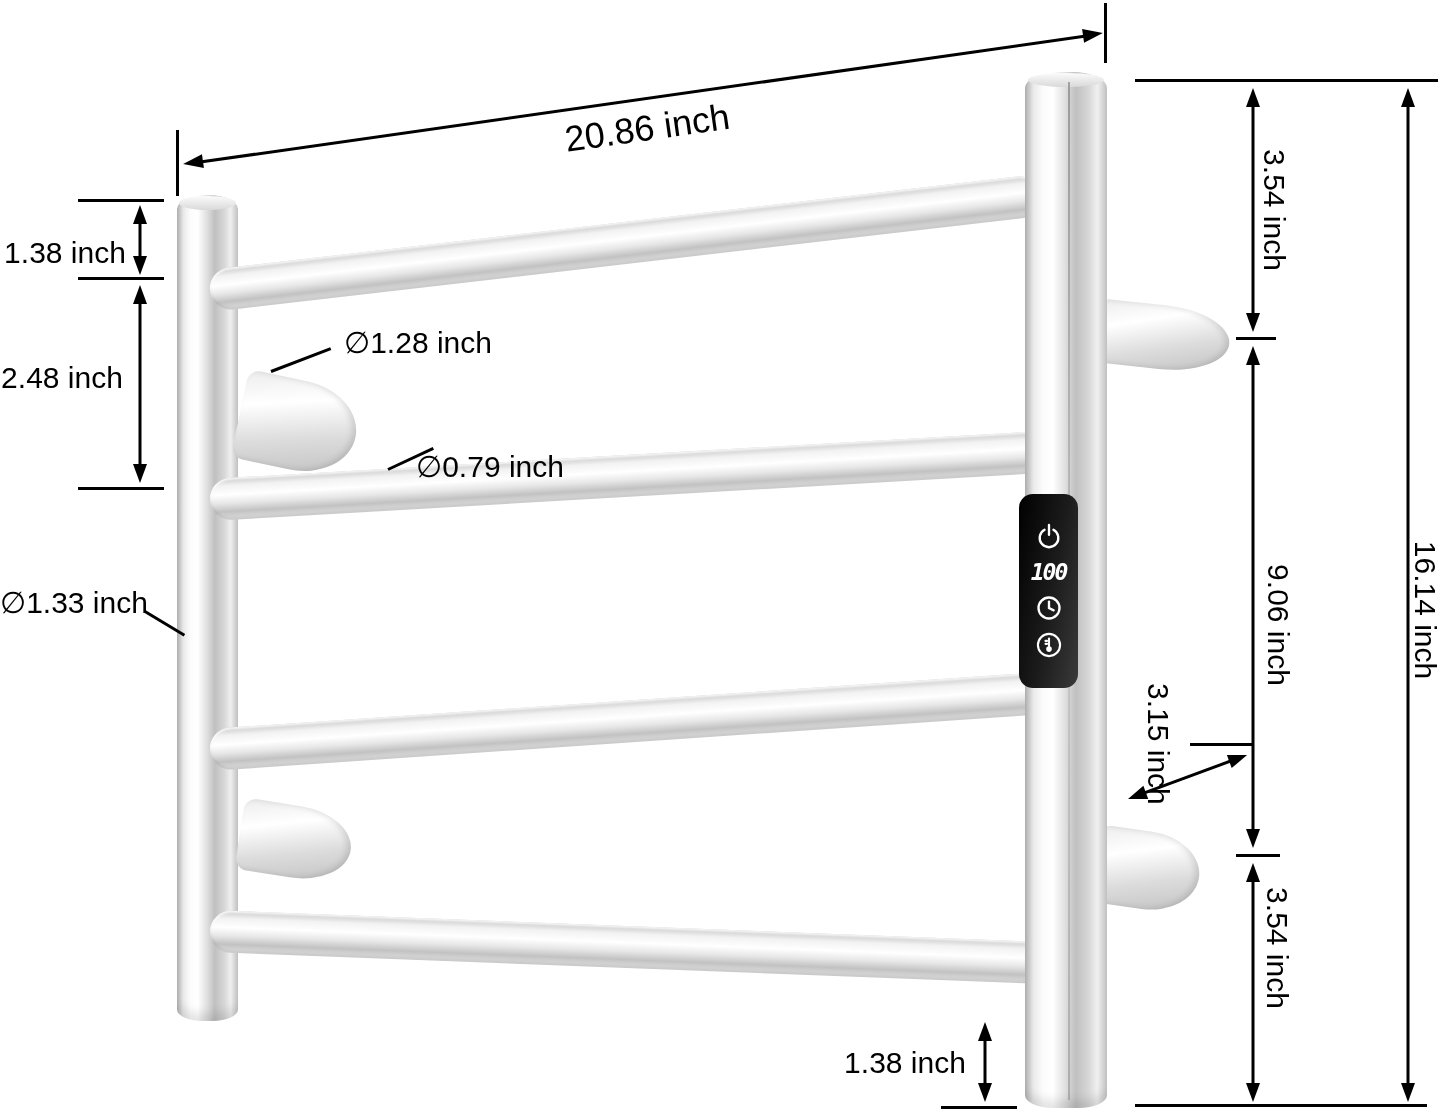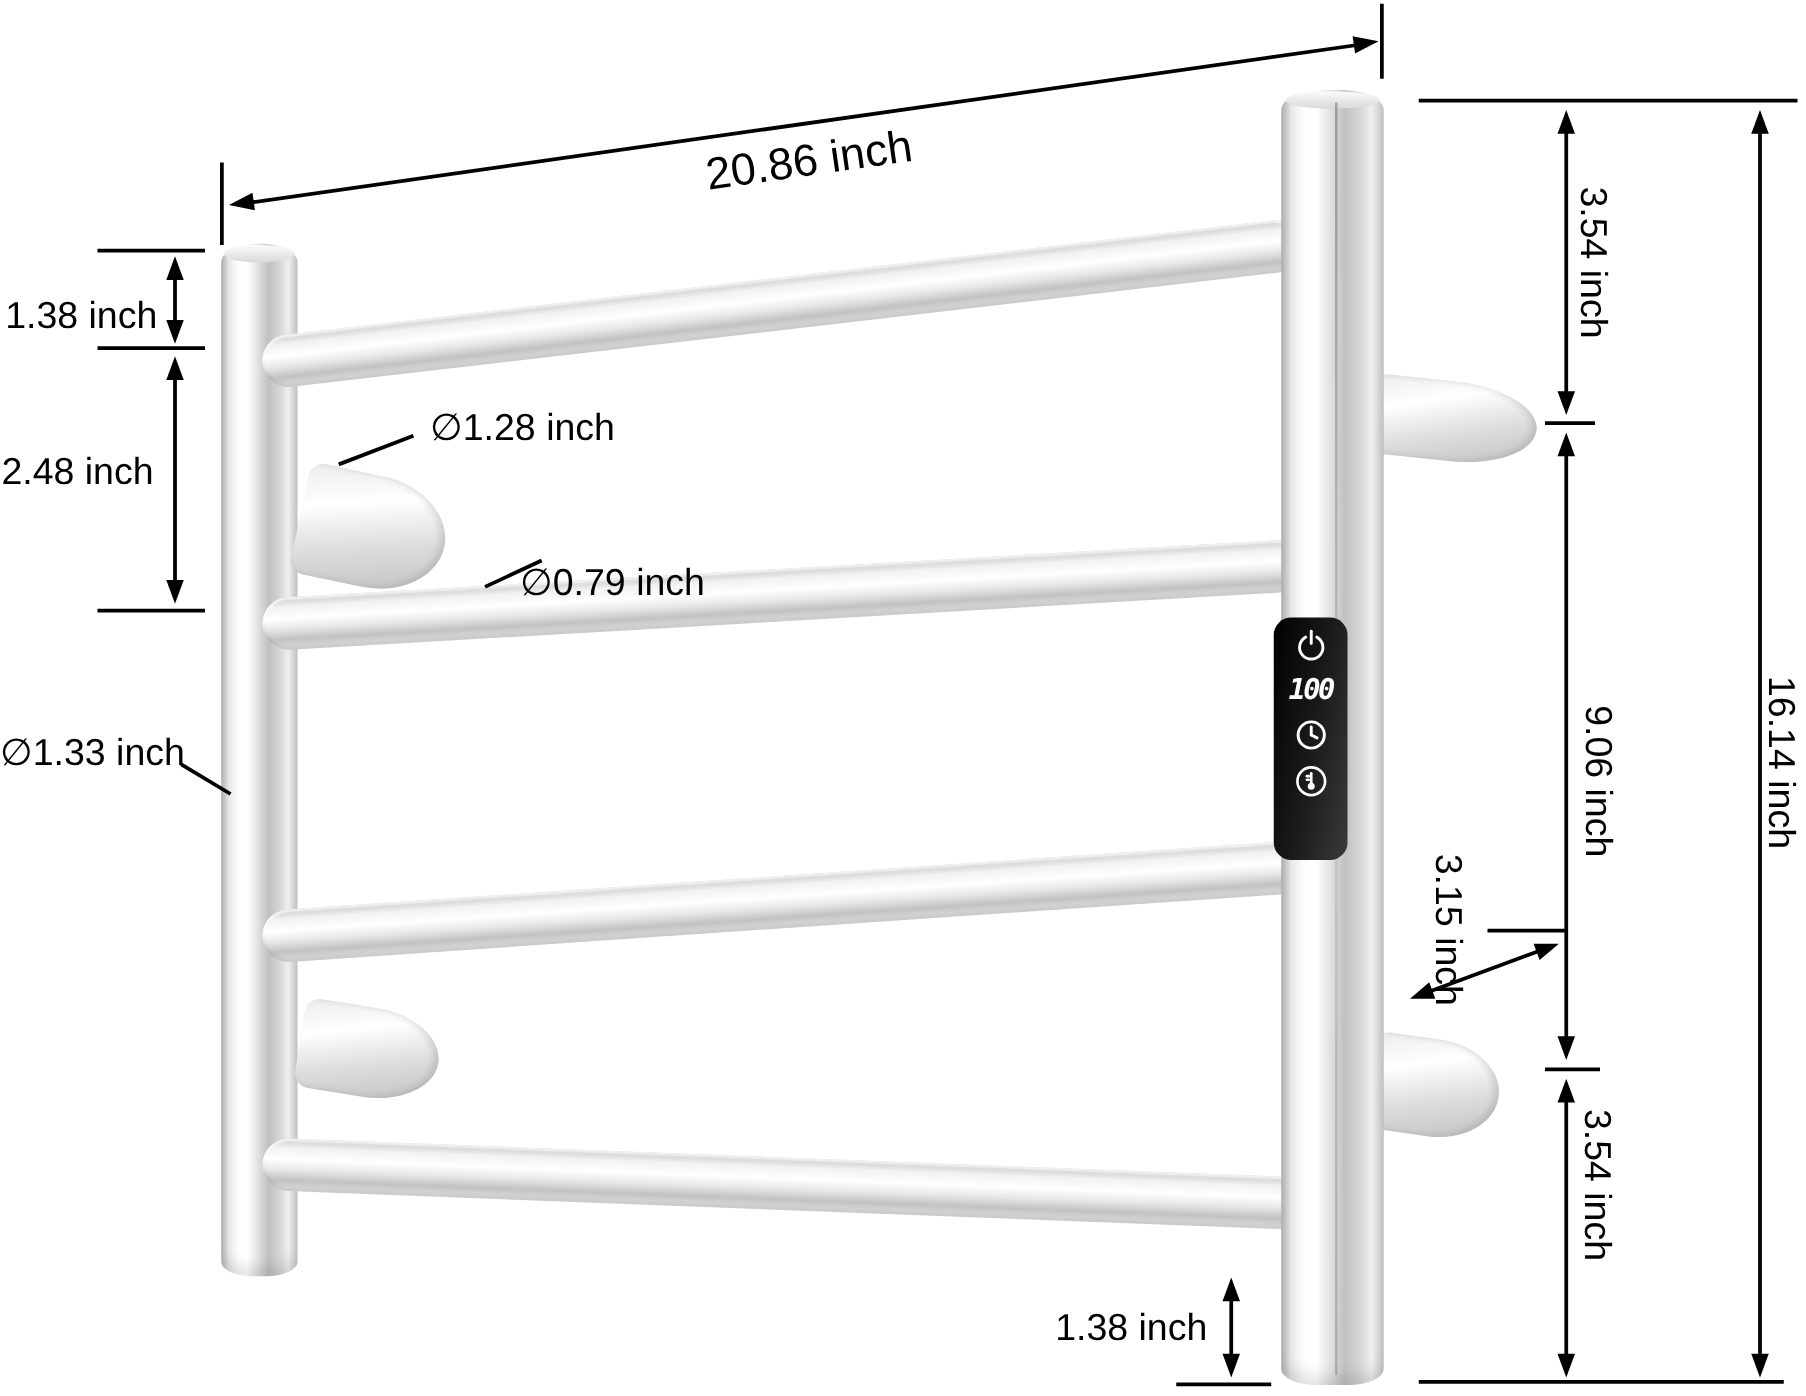--- a/index.html
+++ b/index.html
@@ -33,21 +33,21 @@
     background:linear-gradient(165deg,#ececec 0%,#ffffff 30%,#dcdcdc 62%,#bfbfbf 100%);
     border-radius:12px 50% 50% 12px / 12px 50% 50% 12px;
     transform-origin:left center;
     box-shadow:inset -4px 0 6px rgba(0,0,0,.12);
   }
   
   #panel{
     position:absolute;left:1019px;top:494px;width:59px;height:194px;z-index:6;
     background:linear-gradient(100deg,#000000 0%,#1c1c1c 55%,#3a3a3a 100%);
     border-radius:14px;display:flex;flex-direction:column;align-items:center;
-    padding-top:8px;box-sizing:border-box;gap:9px;
+    padding-top:28px;box-sizing:border-box;gap:9px;
   }
   #panel svg{display:block;}
   #panel-display{
     font-family:"DejaVu Sans Mono",monospace;font-weight:bold;font-style:italic;
     color:#ffffff;font-size:23px;letter-spacing:-2px;line-height:1;margin:2px 0 1px 0;
   }
   
   .ln{position:absolute;background:#000;}
   .label{
     position:absolute;font-size:30px;line-height:34px;text-align:center;

